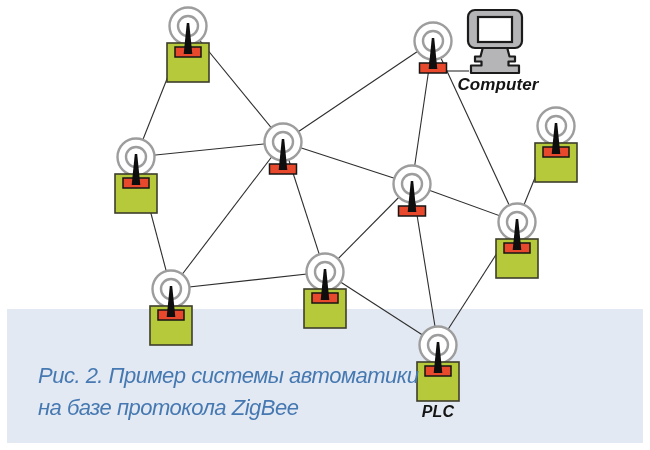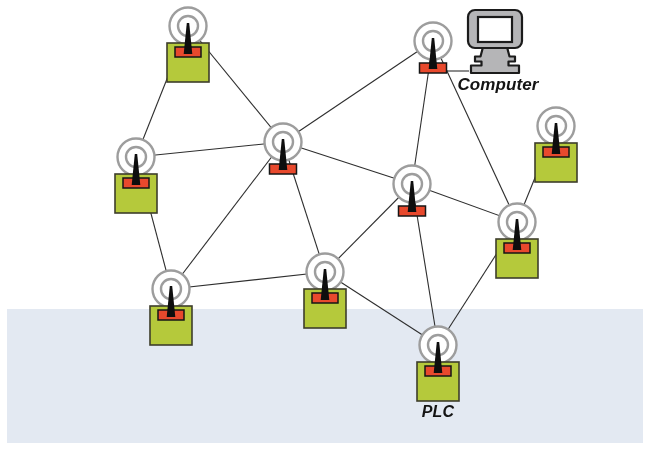--- a/index.html
+++ b/index.html
@@ -125,14 +125,16 @@
       <rect class="computer-screen" x="10" y="7" width="34" height="25"></rect>
     </g>
 
     <g id="layer-labels">
       <text class="computer-label" x="498" y="90">Computer</text>
     <text x="438" y="417" class="node-label">PLC</text>
       </g>
   </svg>
 
   <div class="caption">
+    <div>Рис. 2. Пример системы автоматики</div>
+    <div>на базе протокола ZigBee</div>
   </div>
 </div>
 
 </body></html>

